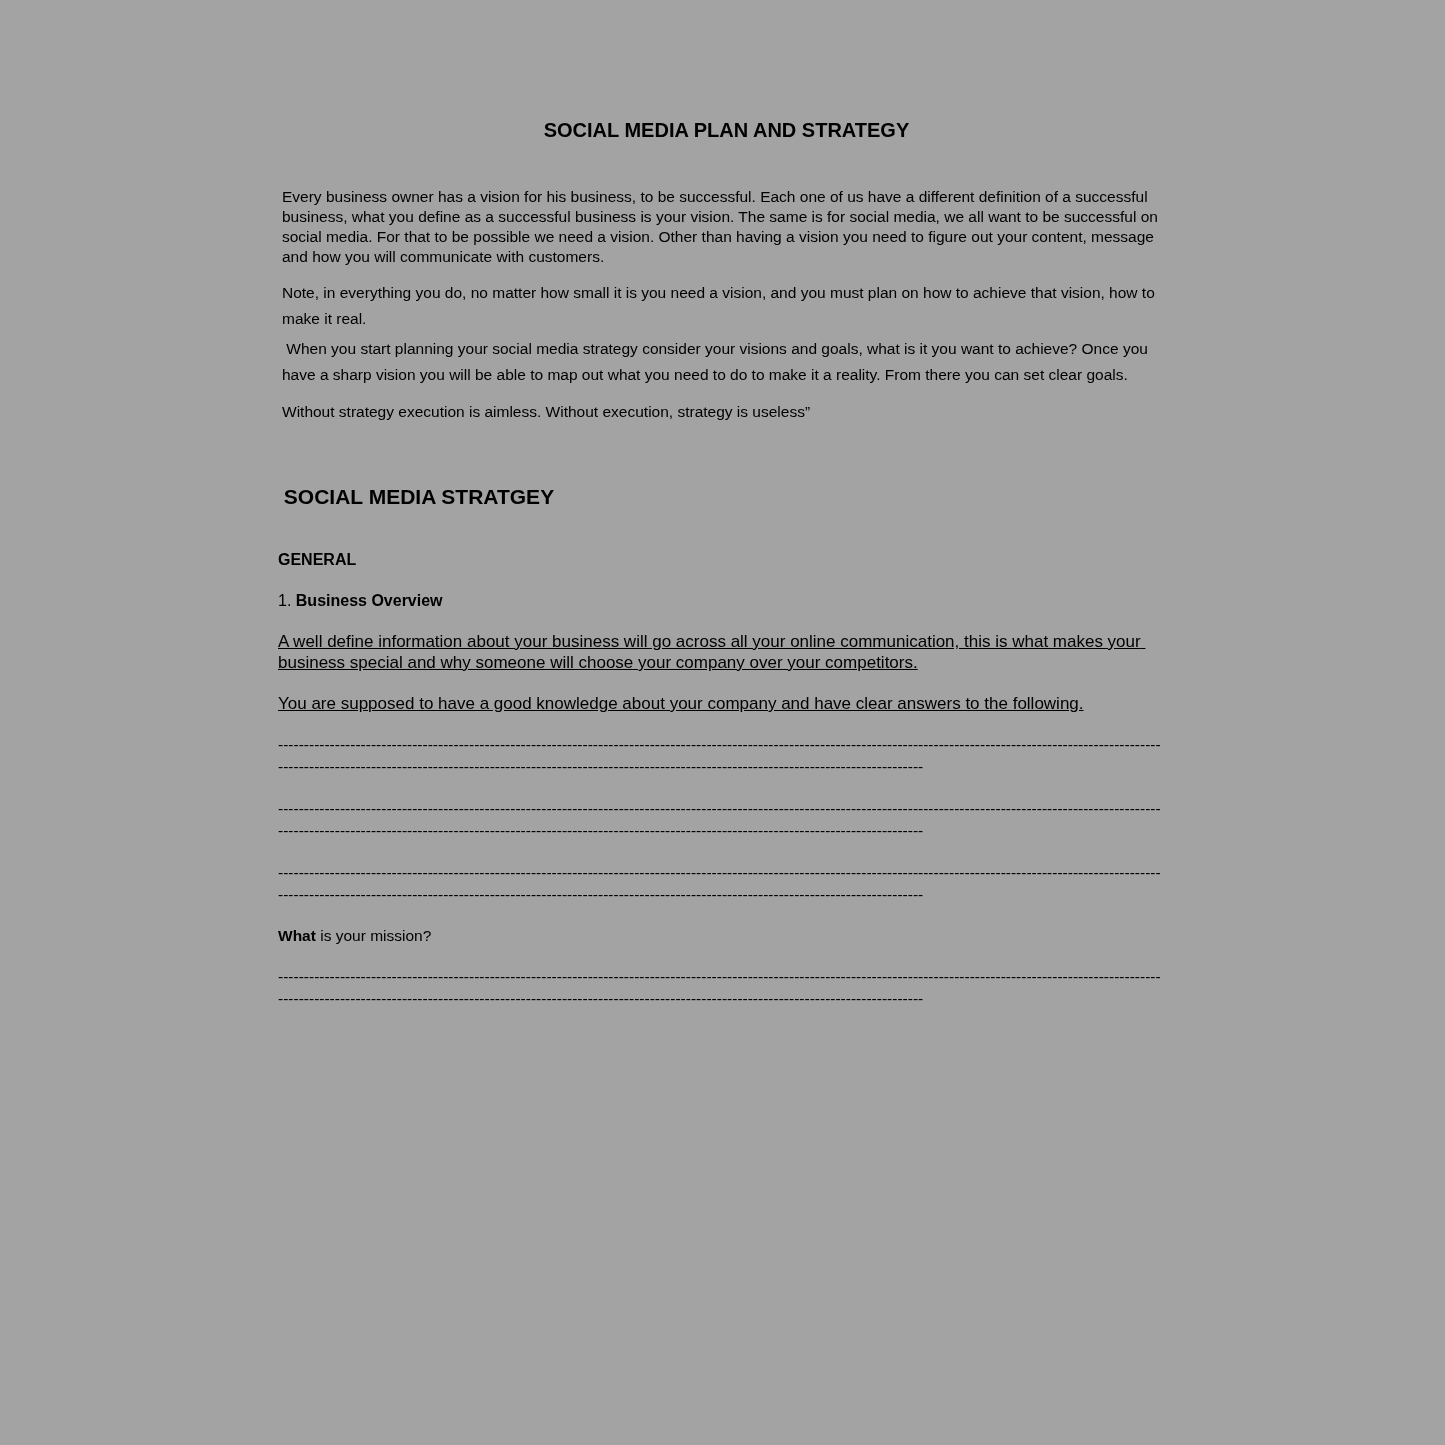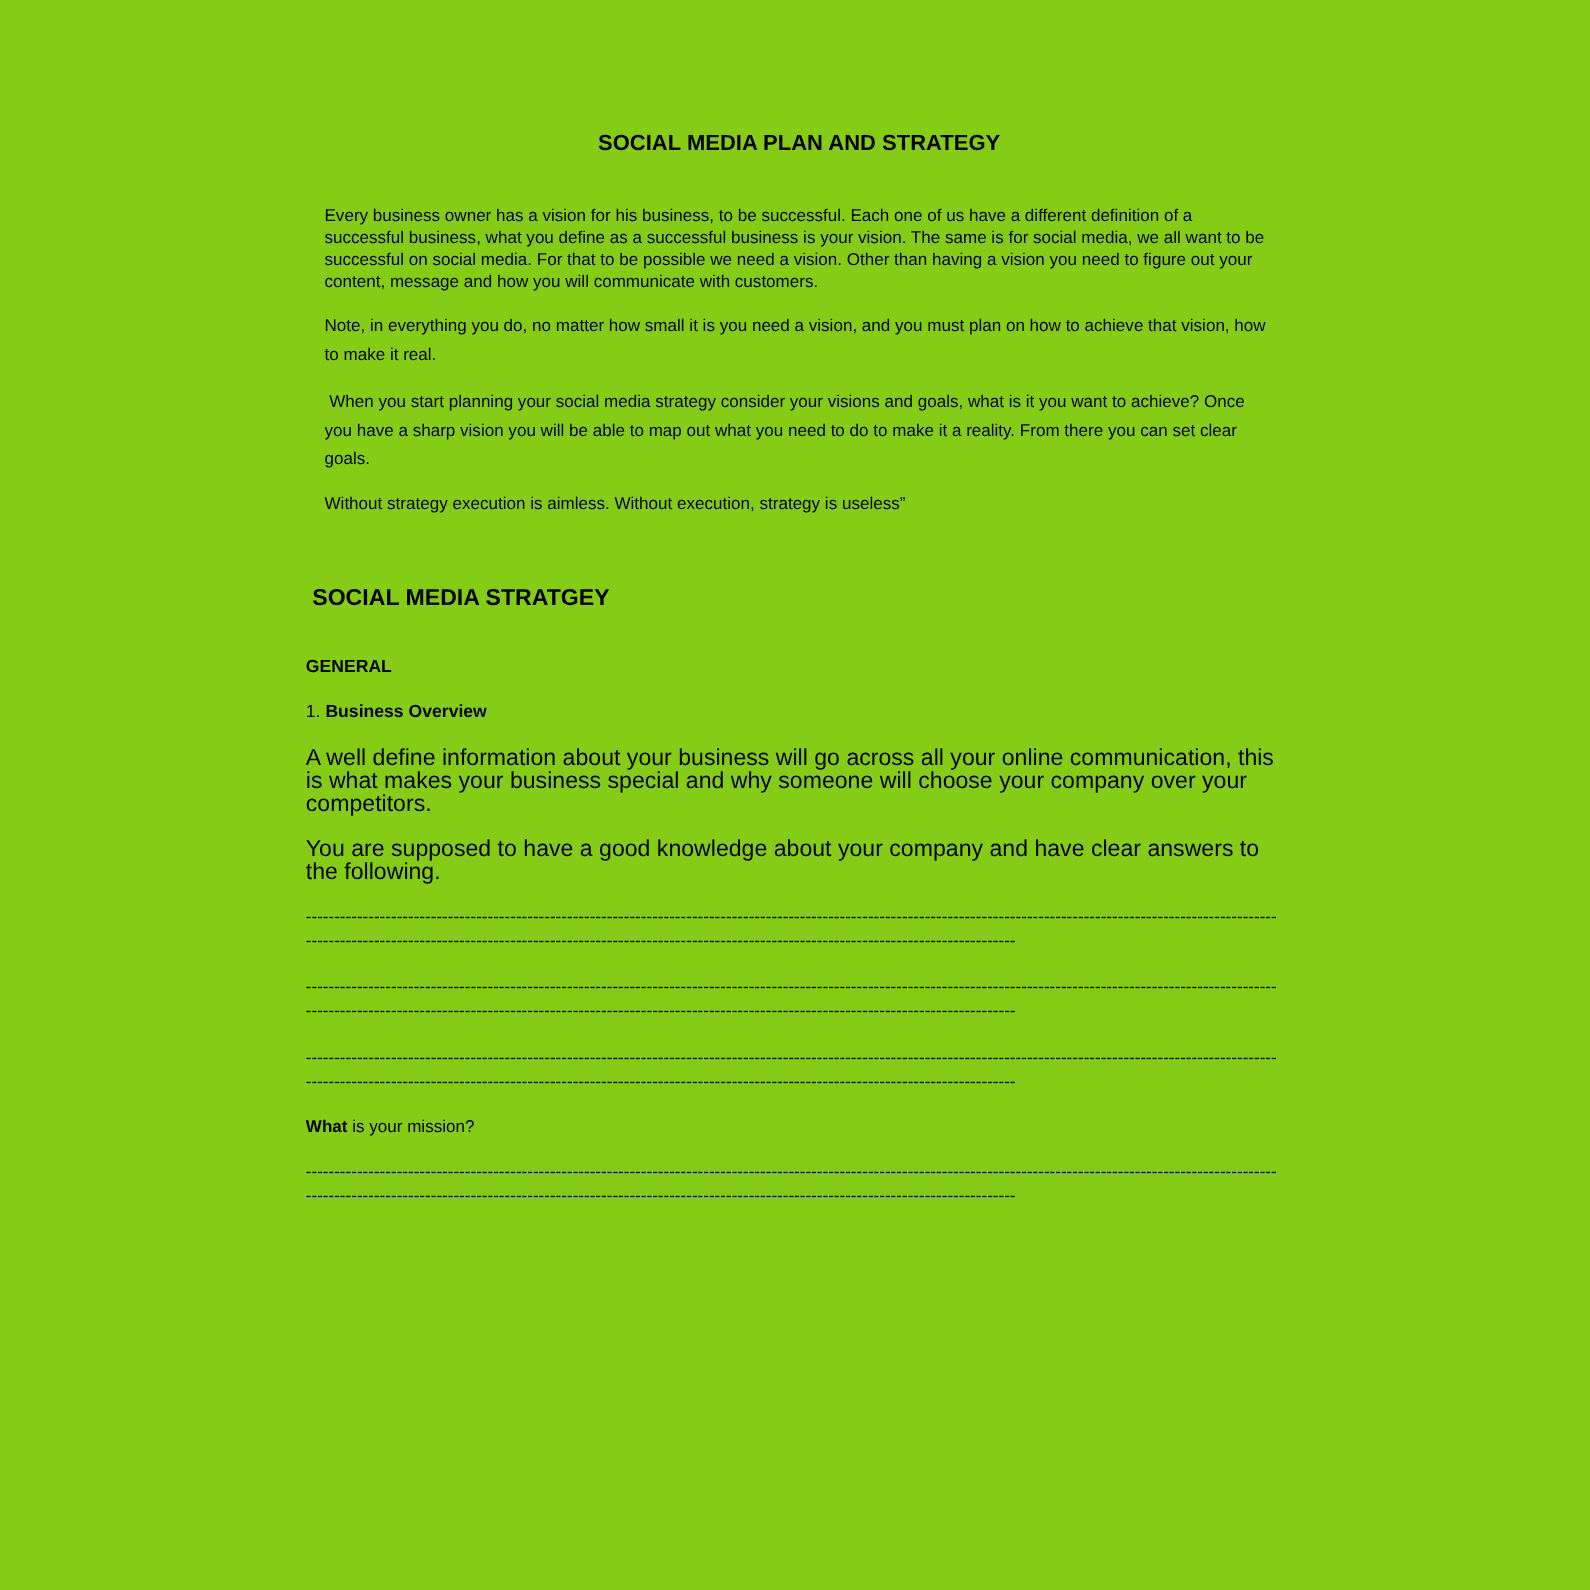--- a/index.html
+++ b/index.html
@@ -4,42 +4,42 @@
 <style>
   html, body {
     margin: 0;
     padding: 0;
     background: #ffffff;
   }
   .page {
     position: relative;
     width: 1445px;
     height: 1445px;
-    background: #84cc16;
+    background: #a3a3a3;
     overflow: hidden;
     font-family: "Liberation Sans", "DejaVu Sans", sans-serif;
     color: #000000;
   }
   .content {
     position: absolute;
     left: 278px;
     top: 118px;
     width: 897px;
   }
   .doc-title {
     font-size: 20px;
     line-height: 24px;
     font-weight: 700;
     text-align: center;
     margin: 0 0 45px 0;
     white-space: pre-wrap;
   }
   .para {
     font-size: 15.5px;
-    margin: 17px;
+    margin: 4px;
     white-space: pre-wrap;
   }
   .p1 { line-height: 20px; margin-top: 0; }
   .p2 { line-height: 26px; margin-top: 13px; }
   .p3 { line-height: 26px; margin-top: 0; }
   .pq { line-height: 21px; margin-top: 13px; }
   .h2 {
     font-size: 21px;
     font-weight: 700;
     line-height: 21px;
@@ -53,24 +53,25 @@
     margin: 42px 0 0 0;
     white-space: pre-wrap;
   }
   .item {
     font-size: 16px;
     line-height: 21px;
     margin: 20px 0 0 0;
     white-space: pre-wrap;
   }
   .body-p {
-    font-size: 21px;
+    font-size: 17px;
     line-height: 21px;
     margin: 20px 0 0 0;
     white-space: pre-wrap;
+    text-decoration: underline;
   }
   .q {
     font-size: 15.5px;
     line-height: 21px;
     margin: 19px 0 0 0;
     white-space: pre-wrap;
   }
   .b { font-weight: 700; }
   .answer { margin-top: 20px; }
   .dashline {

